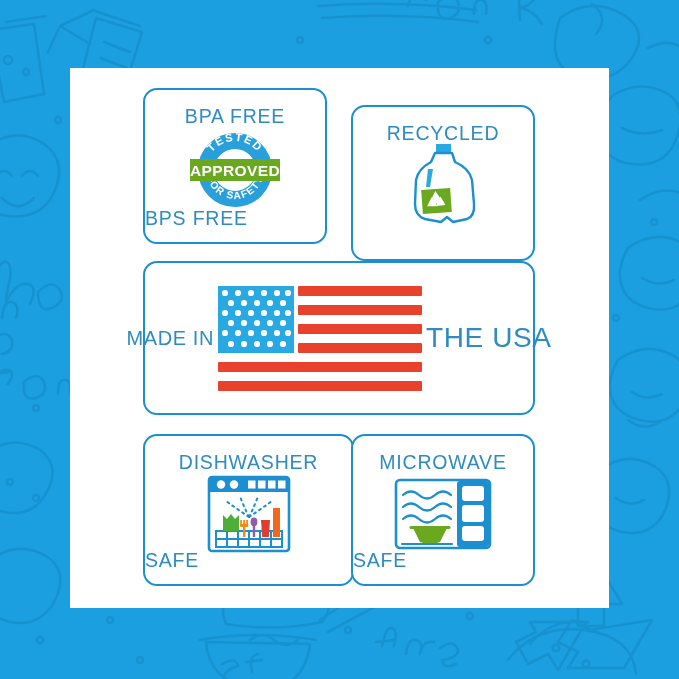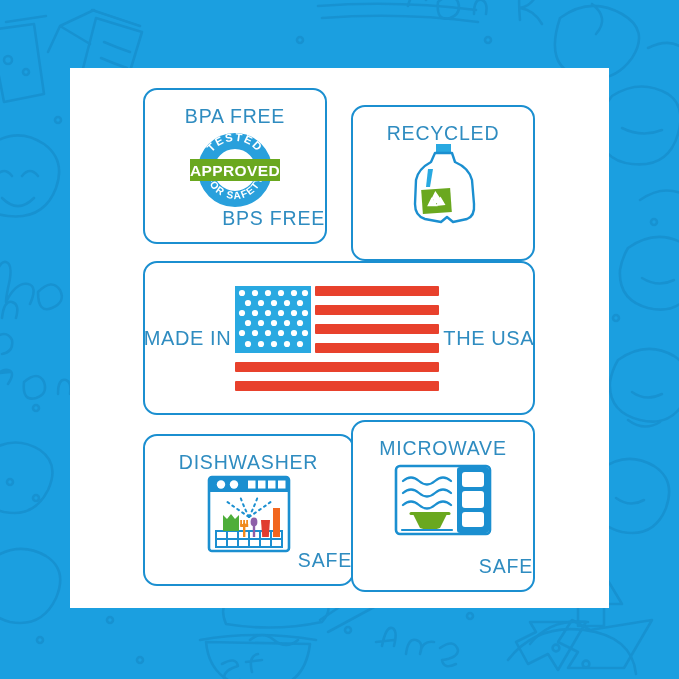--- a/index.html
+++ b/index.html
@@ -40,31 +40,31 @@
     background: #ffffff;
     box-sizing: border-box;
     display: flex;
     flex-direction: column;
     align-items: center;
   }
   #panel-bpa   { left: 143px; top: 88px;  width: 184px; height: 156px; }
   #panel-recyc { left: 351px; top: 105px;  width: 184px; height: 156px; }
   #panel-usa   { left: 143px; top: 261px; width: 392px; height: 154px; }
   #panel-dish  { left: 143px; top: 434px; width: 211px; height: 152px; }
-  #panel-micro { left: 351px; top: 420px; width: 184px; height: 172px; }
+  #panel-micro { left: 351px; top: 434px; width: 184px; height: 152px; }
 
   .cap {
     color: #2f8cc0;
     font-size: 19.5px;
     letter-spacing: 0.8px;
     white-space: nowrap;
     font-weight: 400;
   }
   .cap.top { margin-top: 15px; }
-  .cap.bot { position: absolute; bottom: 12px; left: 0; right: 0; text-align: right; margin-left: 19px; }
+  .cap.bot { position: absolute; bottom: 12px; left: 0; right: 0; text-align: left; }
 
   .icon-wrap {
     position: absolute;
     left: 0; right: 0;
     display: flex;
     justify-content: center;
     align-items: center;
   }
   #bpa-icon-wrap  { top: 44px; height: 68px; }
   #recyc-icon-wrap{ top: 38px; height: 80px; }
@@ -73,21 +73,21 @@
 
   
   #usa-row {
     position: absolute;
     inset: 0;
     display: flex;
     align-items: center;
     justify-content: center;
   }
   #usa-left  { color: #2f8cc0; font-size: 20px; letter-spacing: 0.6px; white-space: nowrap; }
-  #usa-right { color: #2f8cc0; font-size: 20px; letter-spacing: 0.6px; white-space: nowrap; }
+  #usa-right { color: #2f8cc0; font-size: 28px; letter-spacing: 0.6px; white-space: nowrap; }
   #flag-holder { margin: 0 4px; display: flex; }
 </style>
 </head>
 <body>
 
 <div id="root">
 
   <svg id="doodle-bg" viewBox="0 0 679 679" xmlns="http://www.w3.org/2000/svg">
     <rect x="0" y="0" width="679" height="679" fill="#1b9fe0"></rect>
     <g stroke="#1790cf" stroke-width="2.6" fill="none" stroke-linecap="round" stroke-linejoin="round" opacity="0.85">

